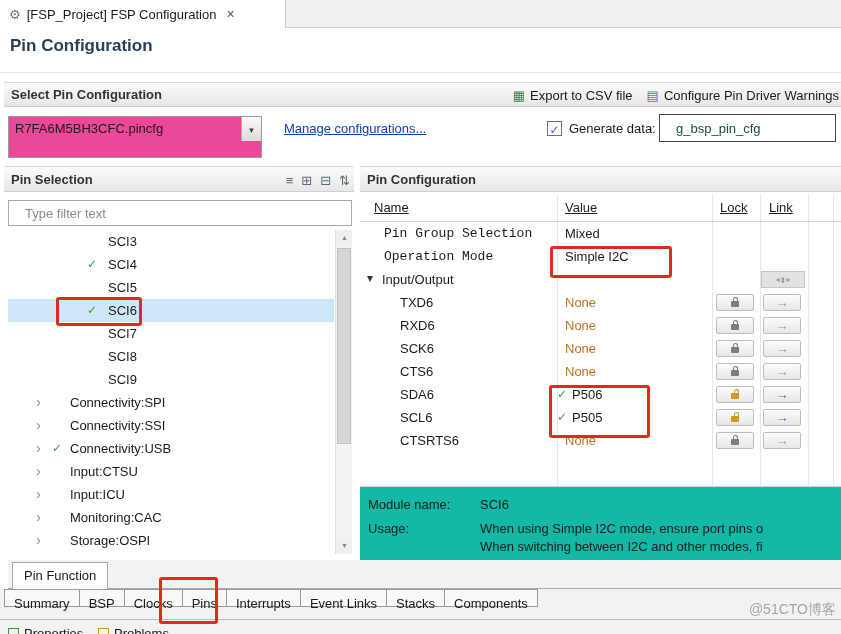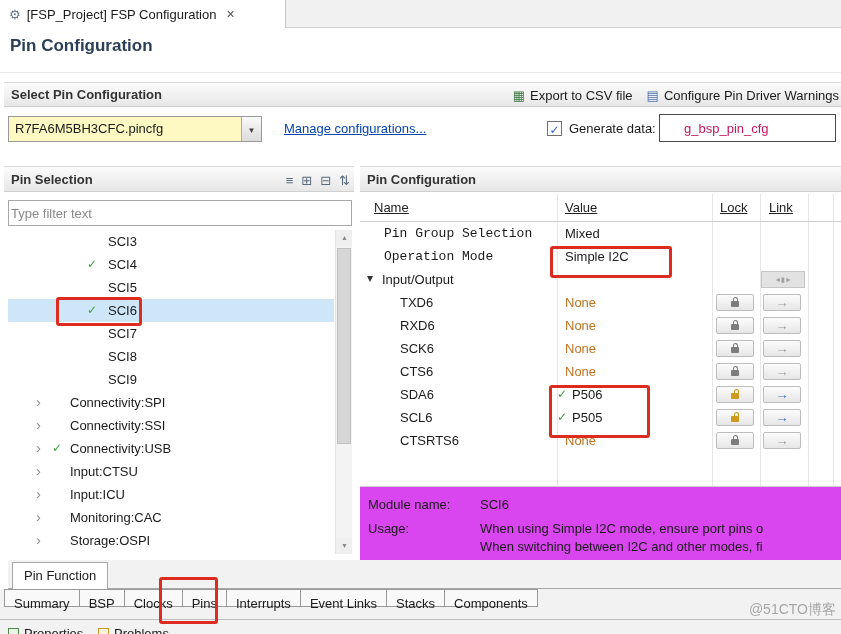--- a/index.html
+++ b/index.html
@@ -23,42 +23,42 @@
   .bar { background:linear-gradient(#fbfbfb,#e7e7e7); border-top:1px solid #dcdcdc;
          border-bottom:1px solid #cfcfcf; display:flex; align-items:center; }
   .bar .bar-label { font-weight:bold; color:#333; padding-left:7px; }
   .select-bar { position:absolute; left:4px; top:82px; width:837px; height:25px; }
   .select-actions { position:absolute; right:2px; top:0; height:25px; display:flex; align-items:center; gap:14px; }
   .action { display:flex; align-items:center; gap:5px; cursor:pointer; white-space:nowrap; }
   .ico-grid { color:#3f7a46; font-size:13px; }
   .ico-cfg { color:#4a6fae; font-size:13px; }
 
   
-  .combo { position:absolute; left:8px; top:116px; width:254px; height:26px; background:#fef9c3;
+  .combo { position:absolute; left:8px; top:116px; width:254px; height:42px; background:#ec4899;
            border:1px solid #999; line-height:24px; padding-left:6px; }
   .combo-btn { position:absolute; right:0; top:0; width:20px; height:24px;
            background:linear-gradient(#fafafa,#dcdcdc); border-left:1px solid #aaa; text-align:center; }
   .combo-btn span { font-size:8px; color:#444; line-height:24px; }
   .manage-link { position:absolute; left:284px; top:121px; color:#0645ad; text-decoration:underline; cursor:pointer; }
   .gen-check { position:absolute; left:547px; top:121px; width:15px; height:15px; background:#fff;
            border:1px solid #707070; text-align:center; }
   .gen-check span { color:#2f5bd0; font-weight:bold; font-size:12px; line-height:13px; }
   .gen-label { position:absolute; left:569px; top:121px; }
   .gen-input { position:absolute; left:659px; top:114px; width:177px; height:28px; border:1px solid #4a4a4a;
-           padding-left:24px; font:13px "Liberation Sans",sans-serif; color:#be185d; background:#fff; }
+           padding-left:16px; font:13px "Liberation Sans",sans-serif; color:#14532d; background:#fff; }
 
   
   .left-head { position:absolute; left:4px; top:166px; width:350px; height:26px; }
   .right-head { position:absolute; left:360px; top:166px; width:481px; height:26px; }
   .tool-icons { position:absolute; right:4px; top:0; height:26px; display:flex; align-items:center; gap:8px; }
   .tool-icons span { color:#5a6b7c; font-size:13px; cursor:pointer; }
 
   
   .filter-input { position:absolute; left:8px; top:200px; width:344px; height:26px; border:1px solid #a8a8a8;
-           padding-left:2px; font:13px "Liberation Sans",sans-serif; }
+           padding-left:16px; font:13px "Liberation Sans",sans-serif; }
   .filter-input::placeholder { color:#8a8a8a; }
 
   
   .tree { position:absolute; left:8px; top:230px; width:344px; height:324px; background:#fff; overflow:hidden; }
   .trow { position:relative; height:23px; line-height:23px; width:326px; cursor:default; }
   .trow.sel { background:#cde7f8; }
   .trow .chev { position:absolute; left:28px; top:-1px; color:#8f8f8f; font-size:15px; }
   .trow .chk { position:absolute; color:#3a9e3a; font-weight:bold; font-size:12px; }
   .trow.l2 .lbl { position:absolute; left:100px; }
   .trow.l2 .chk { left:79px; }
@@ -92,21 +92,21 @@
   .pad::before { content:""; position:absolute; left:1.5px; top:-4px; width:3px; height:4px;
           border:1.5px solid #7d7d7d; border-bottom:none; border-radius:3px 3px 0 0; }
   .pad.gold { background:#cf9b1d; } .pad.gold::before { border-color:#cf9b1d; left:3px; }
   .arr { color:#9a9a9a; font-weight:bold; font-size:13px; line-height:15px; }
   .linkbtn.on .arr { color:#3a6bd0; }
   .cyclebtn { position:absolute; left:401px; top:3px; width:44px; height:17px; background:#e2e2e2;
           border:1px solid #c6c6c6; color:#a0a0a0; font-size:7px; text-align:center; line-height:15px; }
 
   
   .modinfo { position:absolute; left:360px; top:486px; width:481px; height:74px; border-top:1px solid #cfcfcf;
-          background:#d946ef; overflow:hidden; }
+          background:#14b8a6; overflow:hidden; }
   .modinfo .lab { position:absolute; left:8px; white-space:nowrap; }
   .modinfo .valx { position:absolute; left:120px; white-space:nowrap; }
 
   
   .inner-strip { position:absolute; left:8px; top:560px; width:841px; height:29px; background:#f2f2f2;
           border-bottom:1px solid #a8a8a8; }
   .tab-active { position:absolute; left:4px; top:2px; height:27px; background:#fff; border:1px solid #a8a8a8;
           border-bottom:none; padding:0 11px; line-height:26px; }
   .tab-inactive { position:absolute; left:100px; top:2px; height:26px; padding:0 10px; line-height:26px; color:#222; }
 

